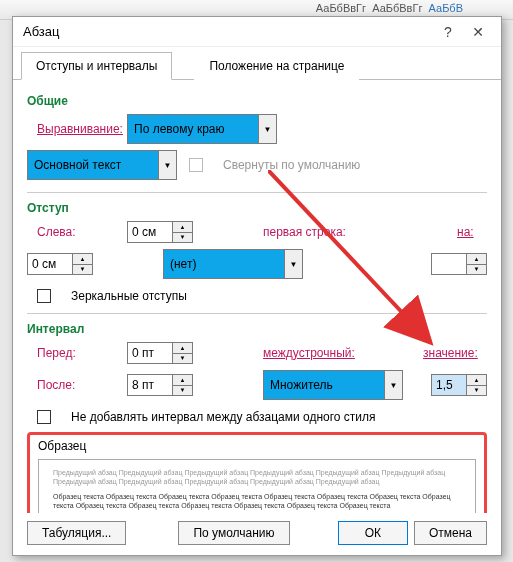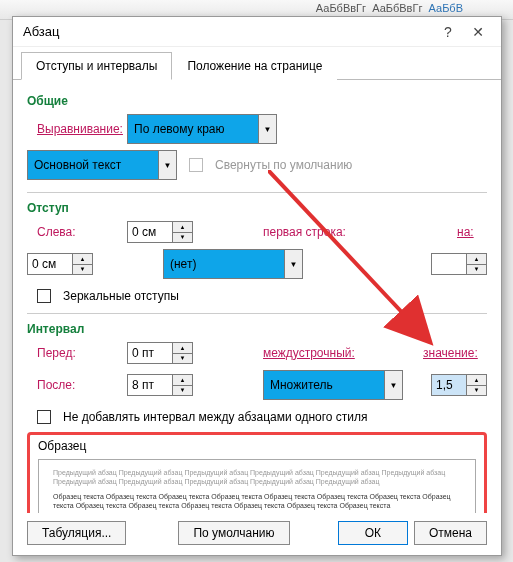--- a/index.html
+++ b/index.html
@@ -60,20 +60,21 @@
     align-items: center;
     justify-content: center;
     color: #444;
     font-size: 14px;
   }
   .tabs {
     display: flex;
     padding: 4px 8px 0 8px;
     background: #fff;
     border-bottom: 1px solid #bbb;
+    gap: 22px;
   }
   .tab {
     padding: 6px 14px;
     font-size: 12px;
     border: 1px solid transparent;
     border-bottom: none;
     position: relative;
     top: 1px;
     background: #fff;
   }
@@ -154,21 +155,21 @@
     display: flex;
     align-items: center;
     justify-content: center;
     font-size: 6px;
     background: #efefef;
   }
   .spinner .sp-btns div:first-child { border-bottom: 1px solid #7a7a7a; }
   .checkbox {
     display: flex;
     align-items: center;
-    gap: 12px;
+    gap: 20px;
     font-size: 12px;
     margin: 4px 0;
   }
   .checkbox .box {
     width: 14px;
     height: 14px;
     border: 1px solid #333;
     background: #fff;
   }
   .hr {

